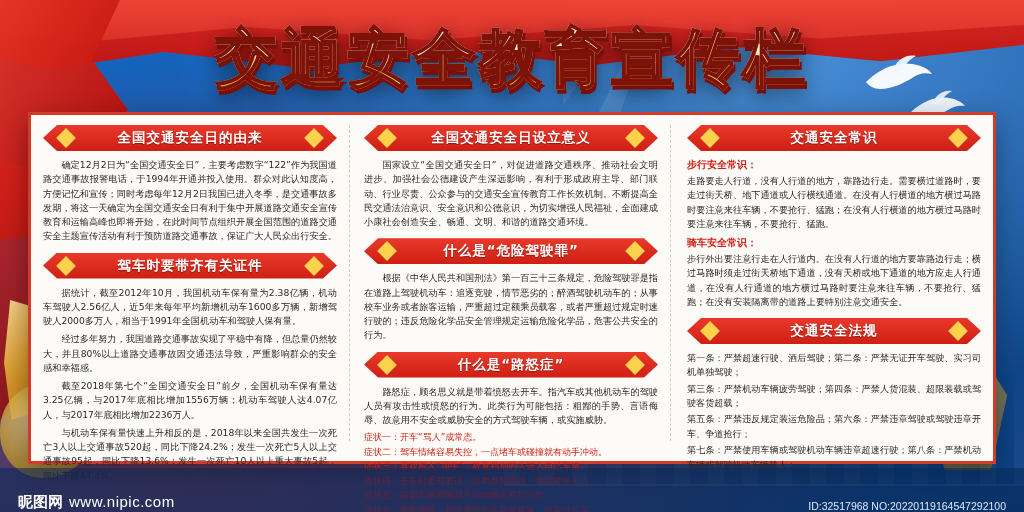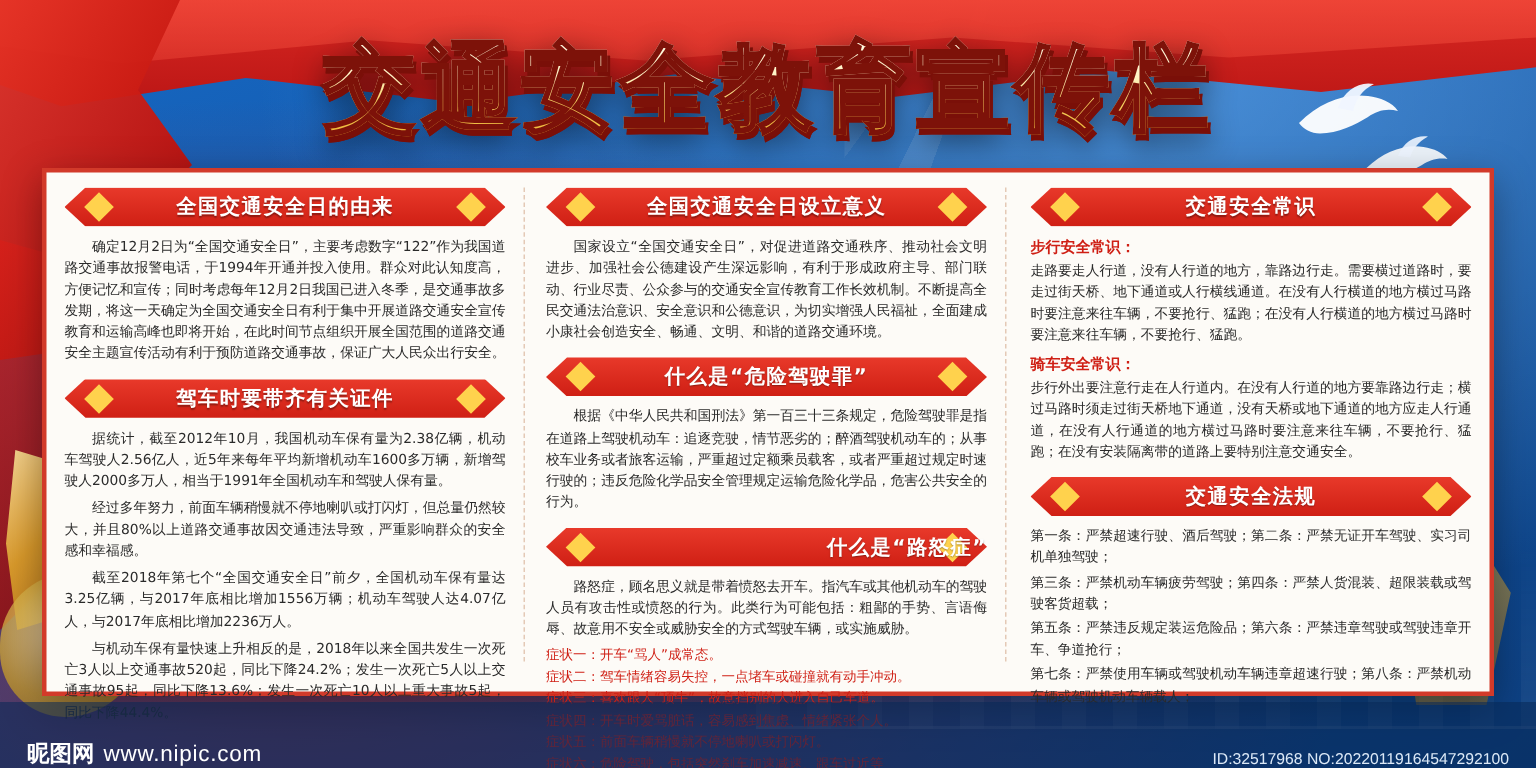--- a/index.html
+++ b/index.html
@@ -219,39 +219,39 @@
           <div class="bar"></div>
           <div class="txt">全国交通安全日的由来</div>
         </div>
         <p class="body">确定12月2日为“全国交通安全日”，主要考虑数字“122”作为我国道路交通事故报警电话，于1994年开通并投入使用。群众对此认知度高，方便记忆和宣传；同时考虑每年12月2日我国已进入冬季，是交通事故多发期，将这一天确定为全国交通安全日有利于集中开展道路交通安全宣传教育和运输高峰也即将开始，在此时间节点组织开展全国范围的道路交通安全主题宣传活动有利于预防道路交通事故，保证广大人民众出行安全。</p>
 
         <div class="banner" style="margin-top:9px;">
           <div class="bar"></div>
           <div class="txt">驾车时要带齐有关证件</div>
         </div>
         <p class="body">据统计，截至2012年10月，我国机动车保有量为2.38亿辆，机动车驾驶人2.56亿人，近5年来每年平均新增机动车1600多万辆，新增驾驶人2000多万人，相当于1991年全国机动车和驾驶人保有量。</p>
-        <p class="body">经过多年努力，前面车辆稍慢就不停地喇叭或打闪灯，但总量仍然较大，并且80%以上道路交通事故因交通违法导致，严重影响群众的安全感和幸福感。</p>
+        <p class="body">经过多年努力，我国道路交通事故实现了平稳中有降，但总量仍然较大，并且80%以上道路交通事故因交通违法导致，严重影响群众的安全感和幸福感。</p>
         <p class="body">截至2018年第七个“全国交通安全日”前夕，全国机动车保有量达3.25亿辆，与2017年底相比增加1556万辆；机动车驾驶人达4.07亿人，与2017年底相比增加2236万人。</p>
         <p class="body">与机动车保有量快速上升相反的是，2018年以来全国共发生一次死亡3人以上交通事故520起，同比下降24.2%；发生一次死亡5人以上交通事故95起，同比下降13.6%；发生一次死亡10人以上重大事故5起，同比下降44.4%。</p>
       </div>
 
       <div class="col divider-right">
         <div class="banner">
           <div class="bar"></div>
           <div class="txt">全国交通安全日设立意义</div>
         </div>
         <p class="body">国家设立“全国交通安全日”，对促进道路交通秩序、推动社会文明进步、加强社会公德建设产生深远影响，有利于形成政府主导、部门联动、行业尽责、公众参与的交通安全宣传教育工作长效机制。不断提高全民交通法治意识、安全意识和公德意识，为切实增强人民福祉，全面建成小康社会创造安全、畅通、文明、和谐的道路交通环境。</p>
 
         <div class="banner" style="margin-top:9px;">
           <div class="bar"></div>
           <div class="txt">什么是“危险驾驶罪”</div>
         </div>
         <p class="body">根据《中华人民共和国刑法》第一百三十三条规定，危险驾驶罪是指在道路上驾驶机动车：追逐竞驶，情节恶劣的；醉酒驾驶机动车的；从事校车业务或者旅客运输，严重超过定额乘员载客，或者严重超过规定时速行驶的；违反危险化学品安全管理规定运输危险化学品，危害公共安全的行为。</p>
 
-        <div class="banner" style="margin-top:9px;justify-content:flex-end;">
+        <div class="banner" style="margin-top:9px;">
           <div class="bar"></div>
           <div class="txt">什么是“路怒症”</div>
         </div>
         <p class="body">路怒症，顾名思义就是带着愤怒去开车。指汽车或其他机动车的驾驶人员有攻击性或愤怒的行为。此类行为可能包括：粗鄙的手势、言语侮辱、故意用不安全或威胁安全的方式驾驶车辆，或实施威胁。</p>
         <div>
           <div class="sym">症状一：开车“骂人”成常态。</div>
           <div class="sym">症状二：驾车情绪容易失控，一点堵车或碰撞就有动手冲动。</div>
           <div class="sym">症状三：喜欢跟人“顶牛”，故意挡别的人进入自己车道。</div>
           <div class="sym">症状四：开车时爱骂脏话，容易感到焦虑、情绪紧张个人。</div>
           <div class="sym">症状五：前面车辆稍慢就不停地喇叭或打闪灯。</div>

